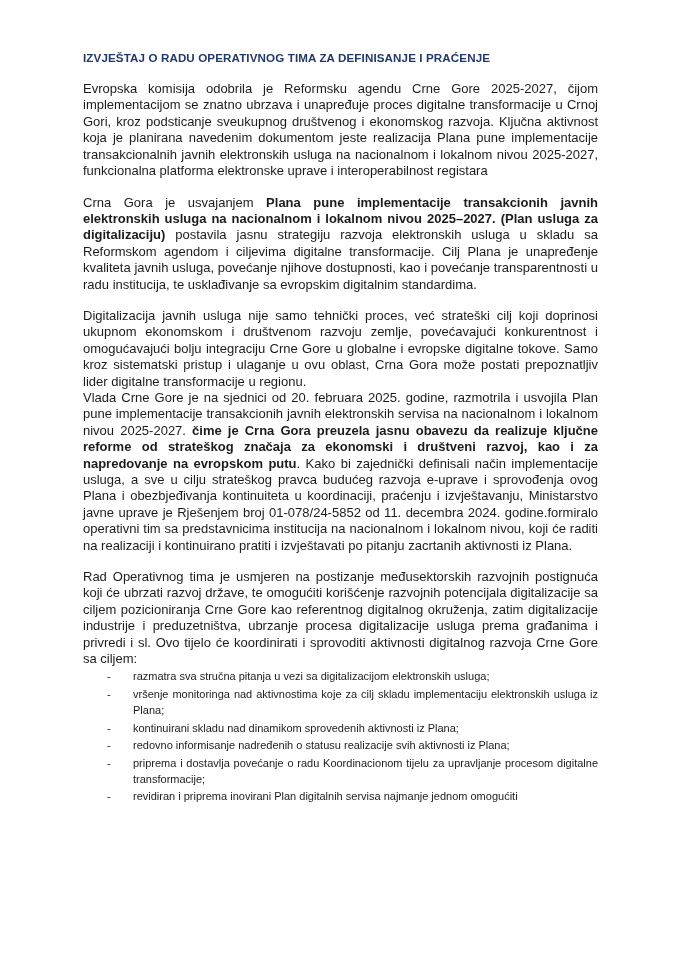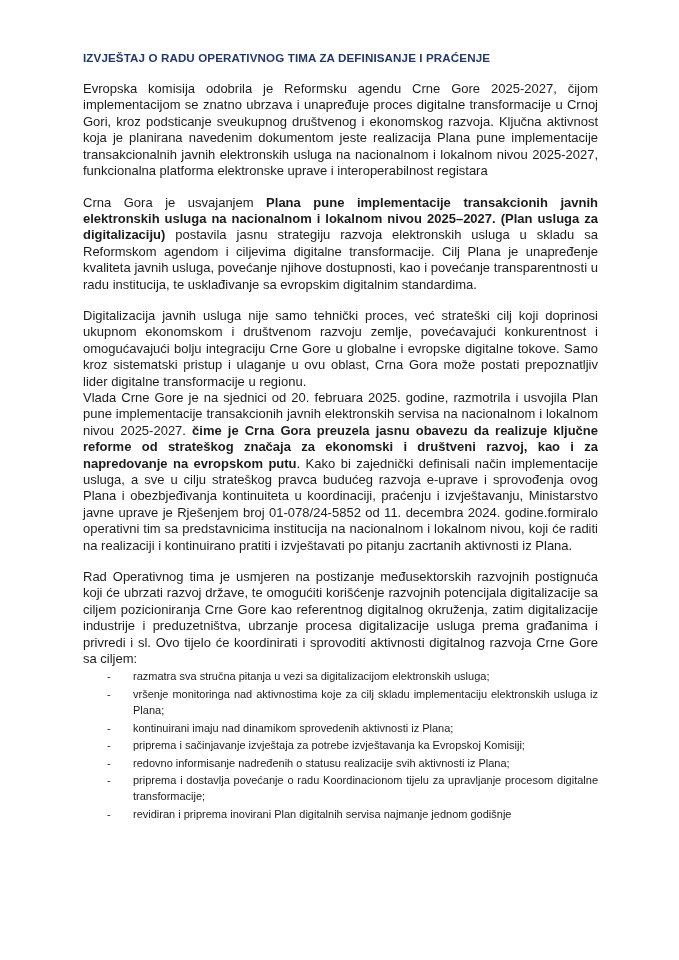--- a/index.html
+++ b/index.html
@@ -94,21 +94,20 @@
   <p class="body-text">
     <span>Digitalizacija javnih usluga nije samo tehnički proces, već strateški cilj koji doprinosi ukupnom ekonomskom i društvenom razvoju zemlje, povećavajući konkurentnost i omogućavajući bolju integraciju Crne Gore u globalne i evropske digitalne tokove. Samo kroz sistematski pristup i ulaganje u ovu oblast, Crna Gora može postati prepoznatljiv lider digitalne transformacije u regionu.</span><br><span>Vlada Crne Gore je na sjednici od 20. februara 2025. godine, razmotrila i usvojila Plan pune implementacije transakcionih javnih elektronskih servisa na nacionalnom i lokalnom nivou 2025-2027. </span><b>čime je Crna Gora preuzela jasnu obavezu da realizuje ključne reforme od strateškog značaja za ekonomski i društveni razvoj, kao i za napredovanje na evropskom putu</b><span>. Kako bi zajednički definisali način implementacije usluga, a sve u cilju strateškog pravca budućeg razvoja e-uprave i sprovođenja ovog Plana i obezbjeđivanja kontinuiteta u koordinaciji, praćenju i izvještavanju, Ministarstvo javne uprave je Rješenjem broj 01-078/24-5852 od 11. decembra 2024. godine.formiralo operativni tim sa predstavnicima institucija na nacionalnom i lokalnom nivou, koji će raditi na realizaciji i kontinuirano pratiti i izvještavati po pitanju zacrtanih aktivnosti iz Plana.</span>
   </p>
 
   <p class="body-text">Rad Operativnog tima je usmjeren na postizanje međusektorskih razvojnih postignuća koji će ubrzati razvoj države, te omogućiti korišćenje razvojnih potencijala digitalizacije sa ciljem pozicioniranja Crne Gore kao referentnog digitalnog okruženja, zatim digitalizacije industrije i preduzetništva, ubrzanje procesa digitalizacije usluga prema građanima i privredi i sl. Ovo tijelo će koordinirati i sprovoditi aktivnosti digitalnog razvoja Crne Gore sa ciljem:</p>
 
   <div class="list-wrap">
     <ul class="bullet-list">
       <li>razmatra sva stručna pitanja u vezi sa digitalizacijom elektronskih usluga;</li>
       <li>vršenje monitoringa nad aktivnostima koje za cilj skladu implementaciju elektronskih usluga iz Plana;</li>
-      <li>kontinuirani imaju nad dinamikom sprovedenih aktivnosti iz Plana;</li>
-      <li>priprema i sačinjavanje izvještaja za potrebe izvještavanja ka Evropskoj Komisiji;</li>
+      <li>kontinuirani skladu nad dinamikom sprovedenih aktivnosti iz Plana;</li>
       <li>redovno informisanje nadređenih o statusu realizacije svih aktivnosti iz Plana;</li>
       <li>priprema i dostavlja povećanje o radu Koordinacionom tijelu za upravljanje procesom digitalne transformacije;</li>
-      <li>revidiran i priprema inovirani Plan digitalnih servisa najmanje jednom godišnje</li>
+      <li>revidiran i priprema inovirani Plan digitalnih servisa najmanje jednom omogućiti</li>
     </ul>
   </div>
 
 </div>
 
 </body></html>

